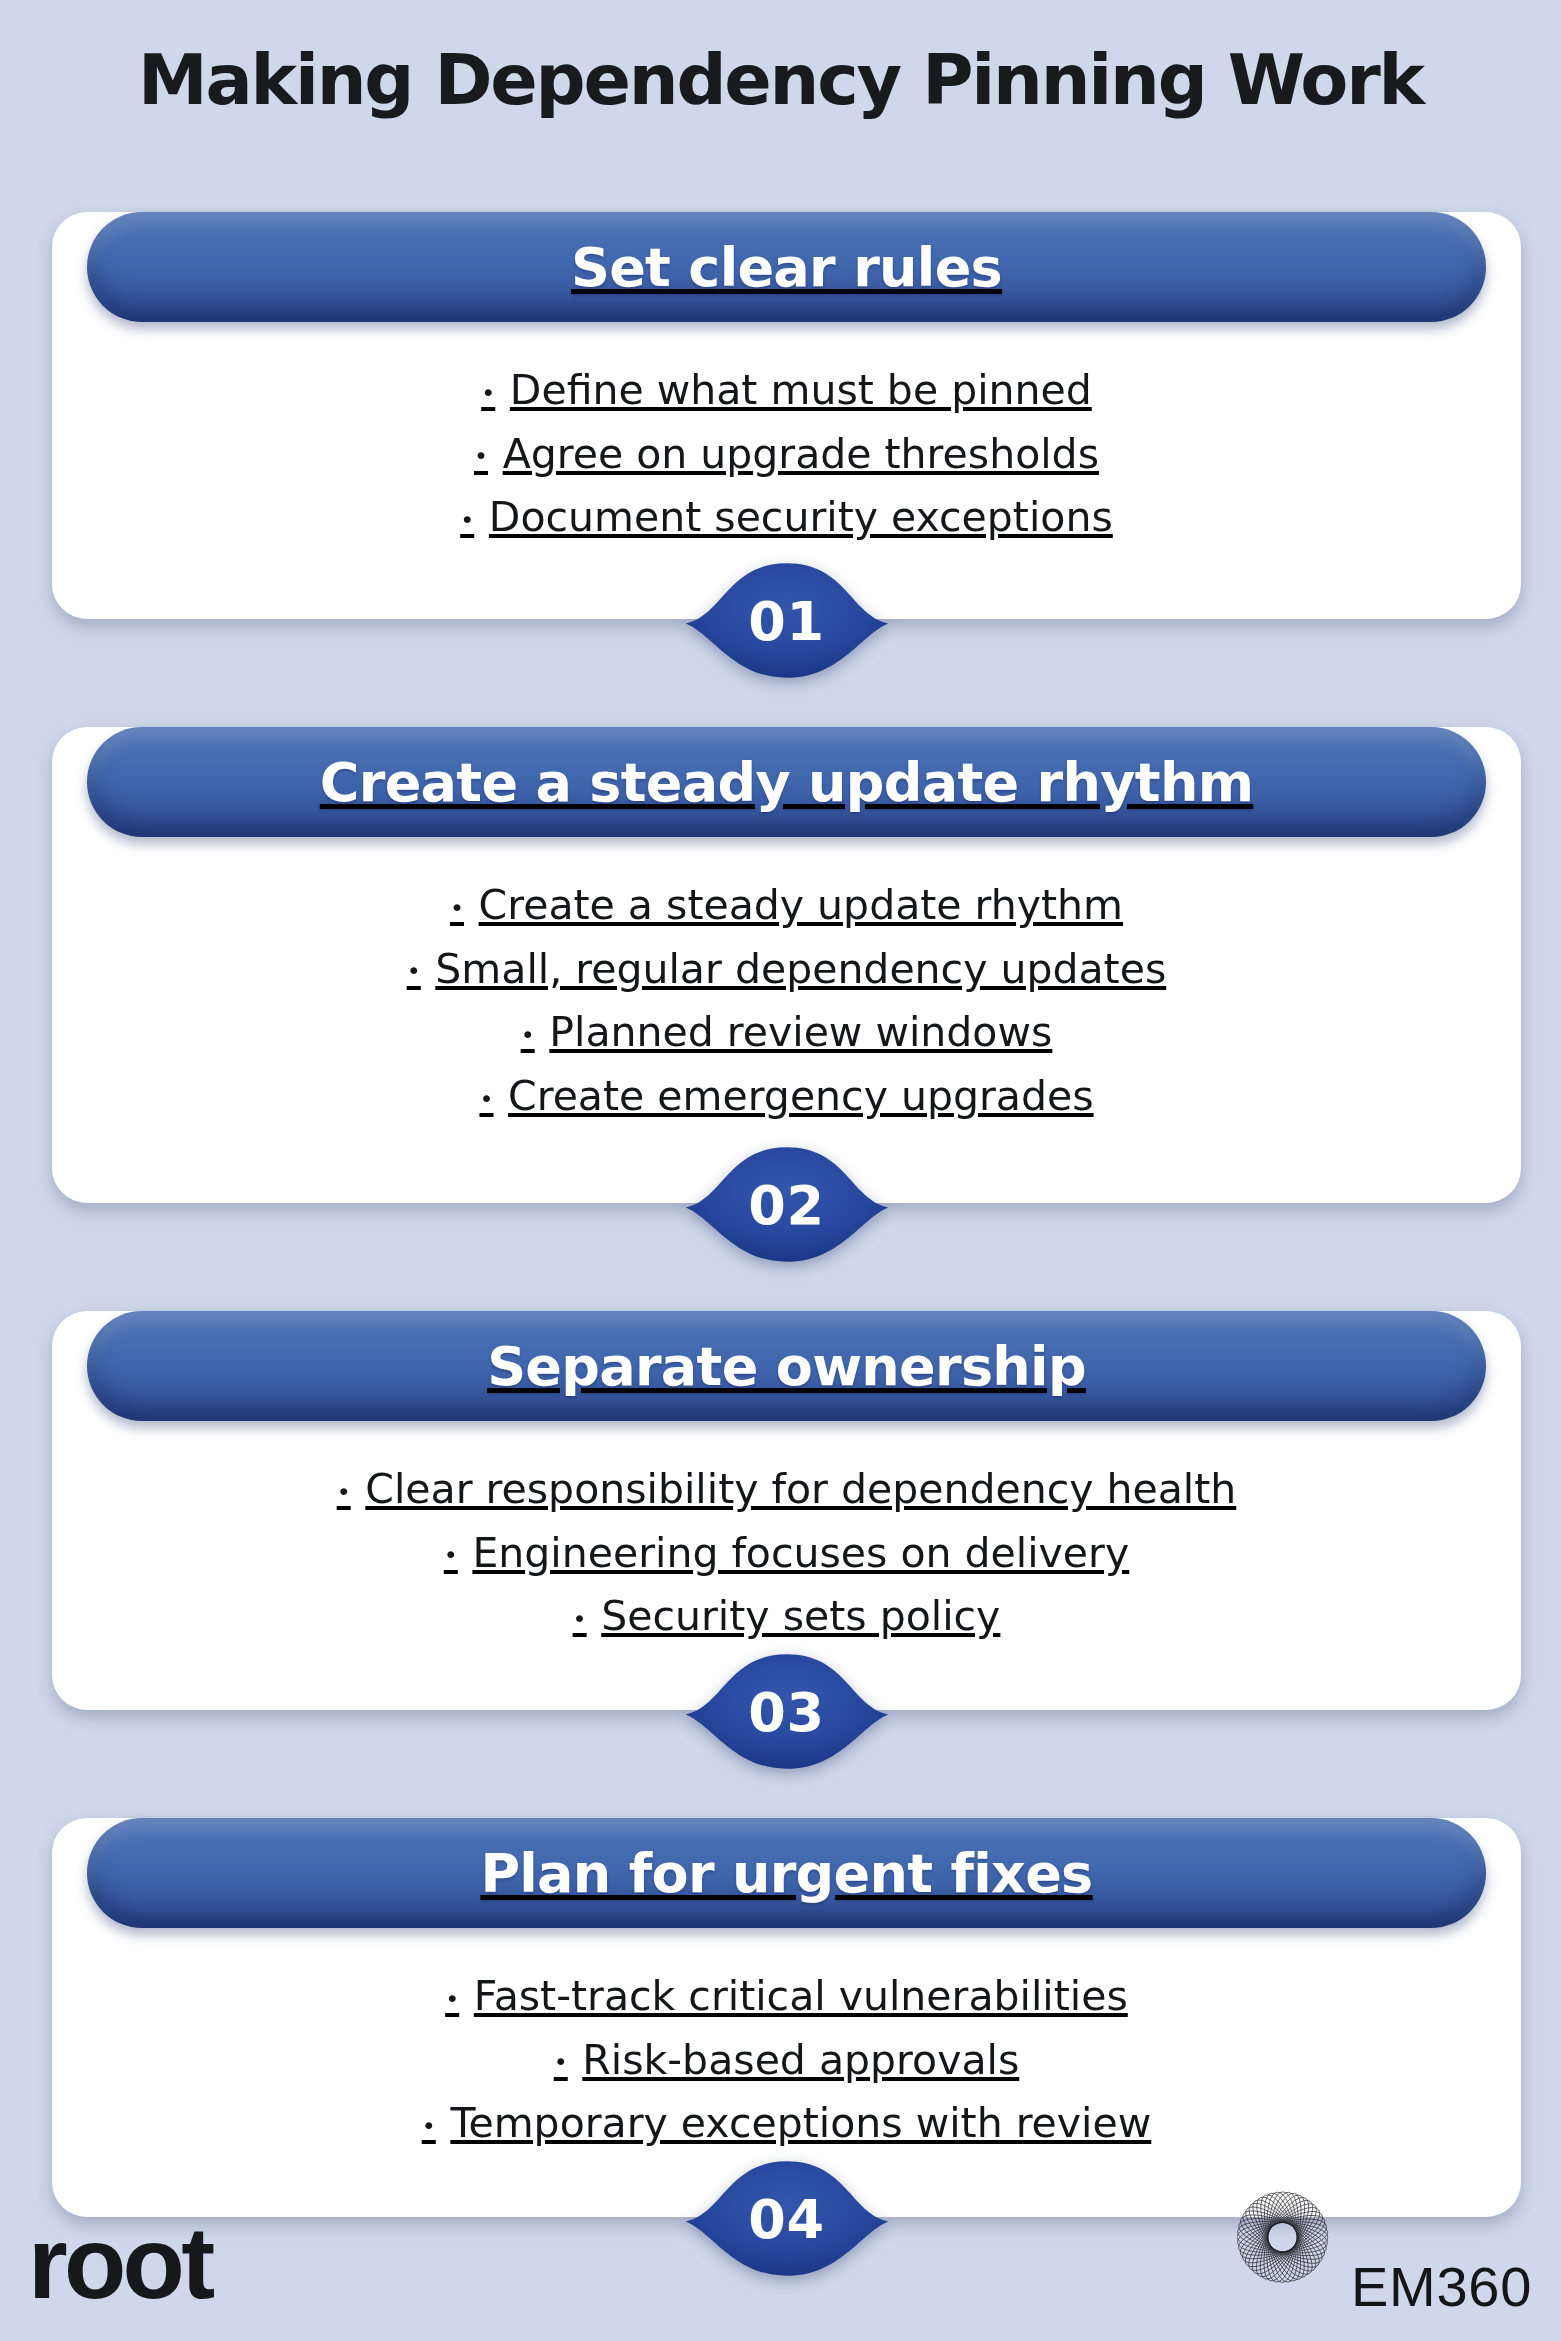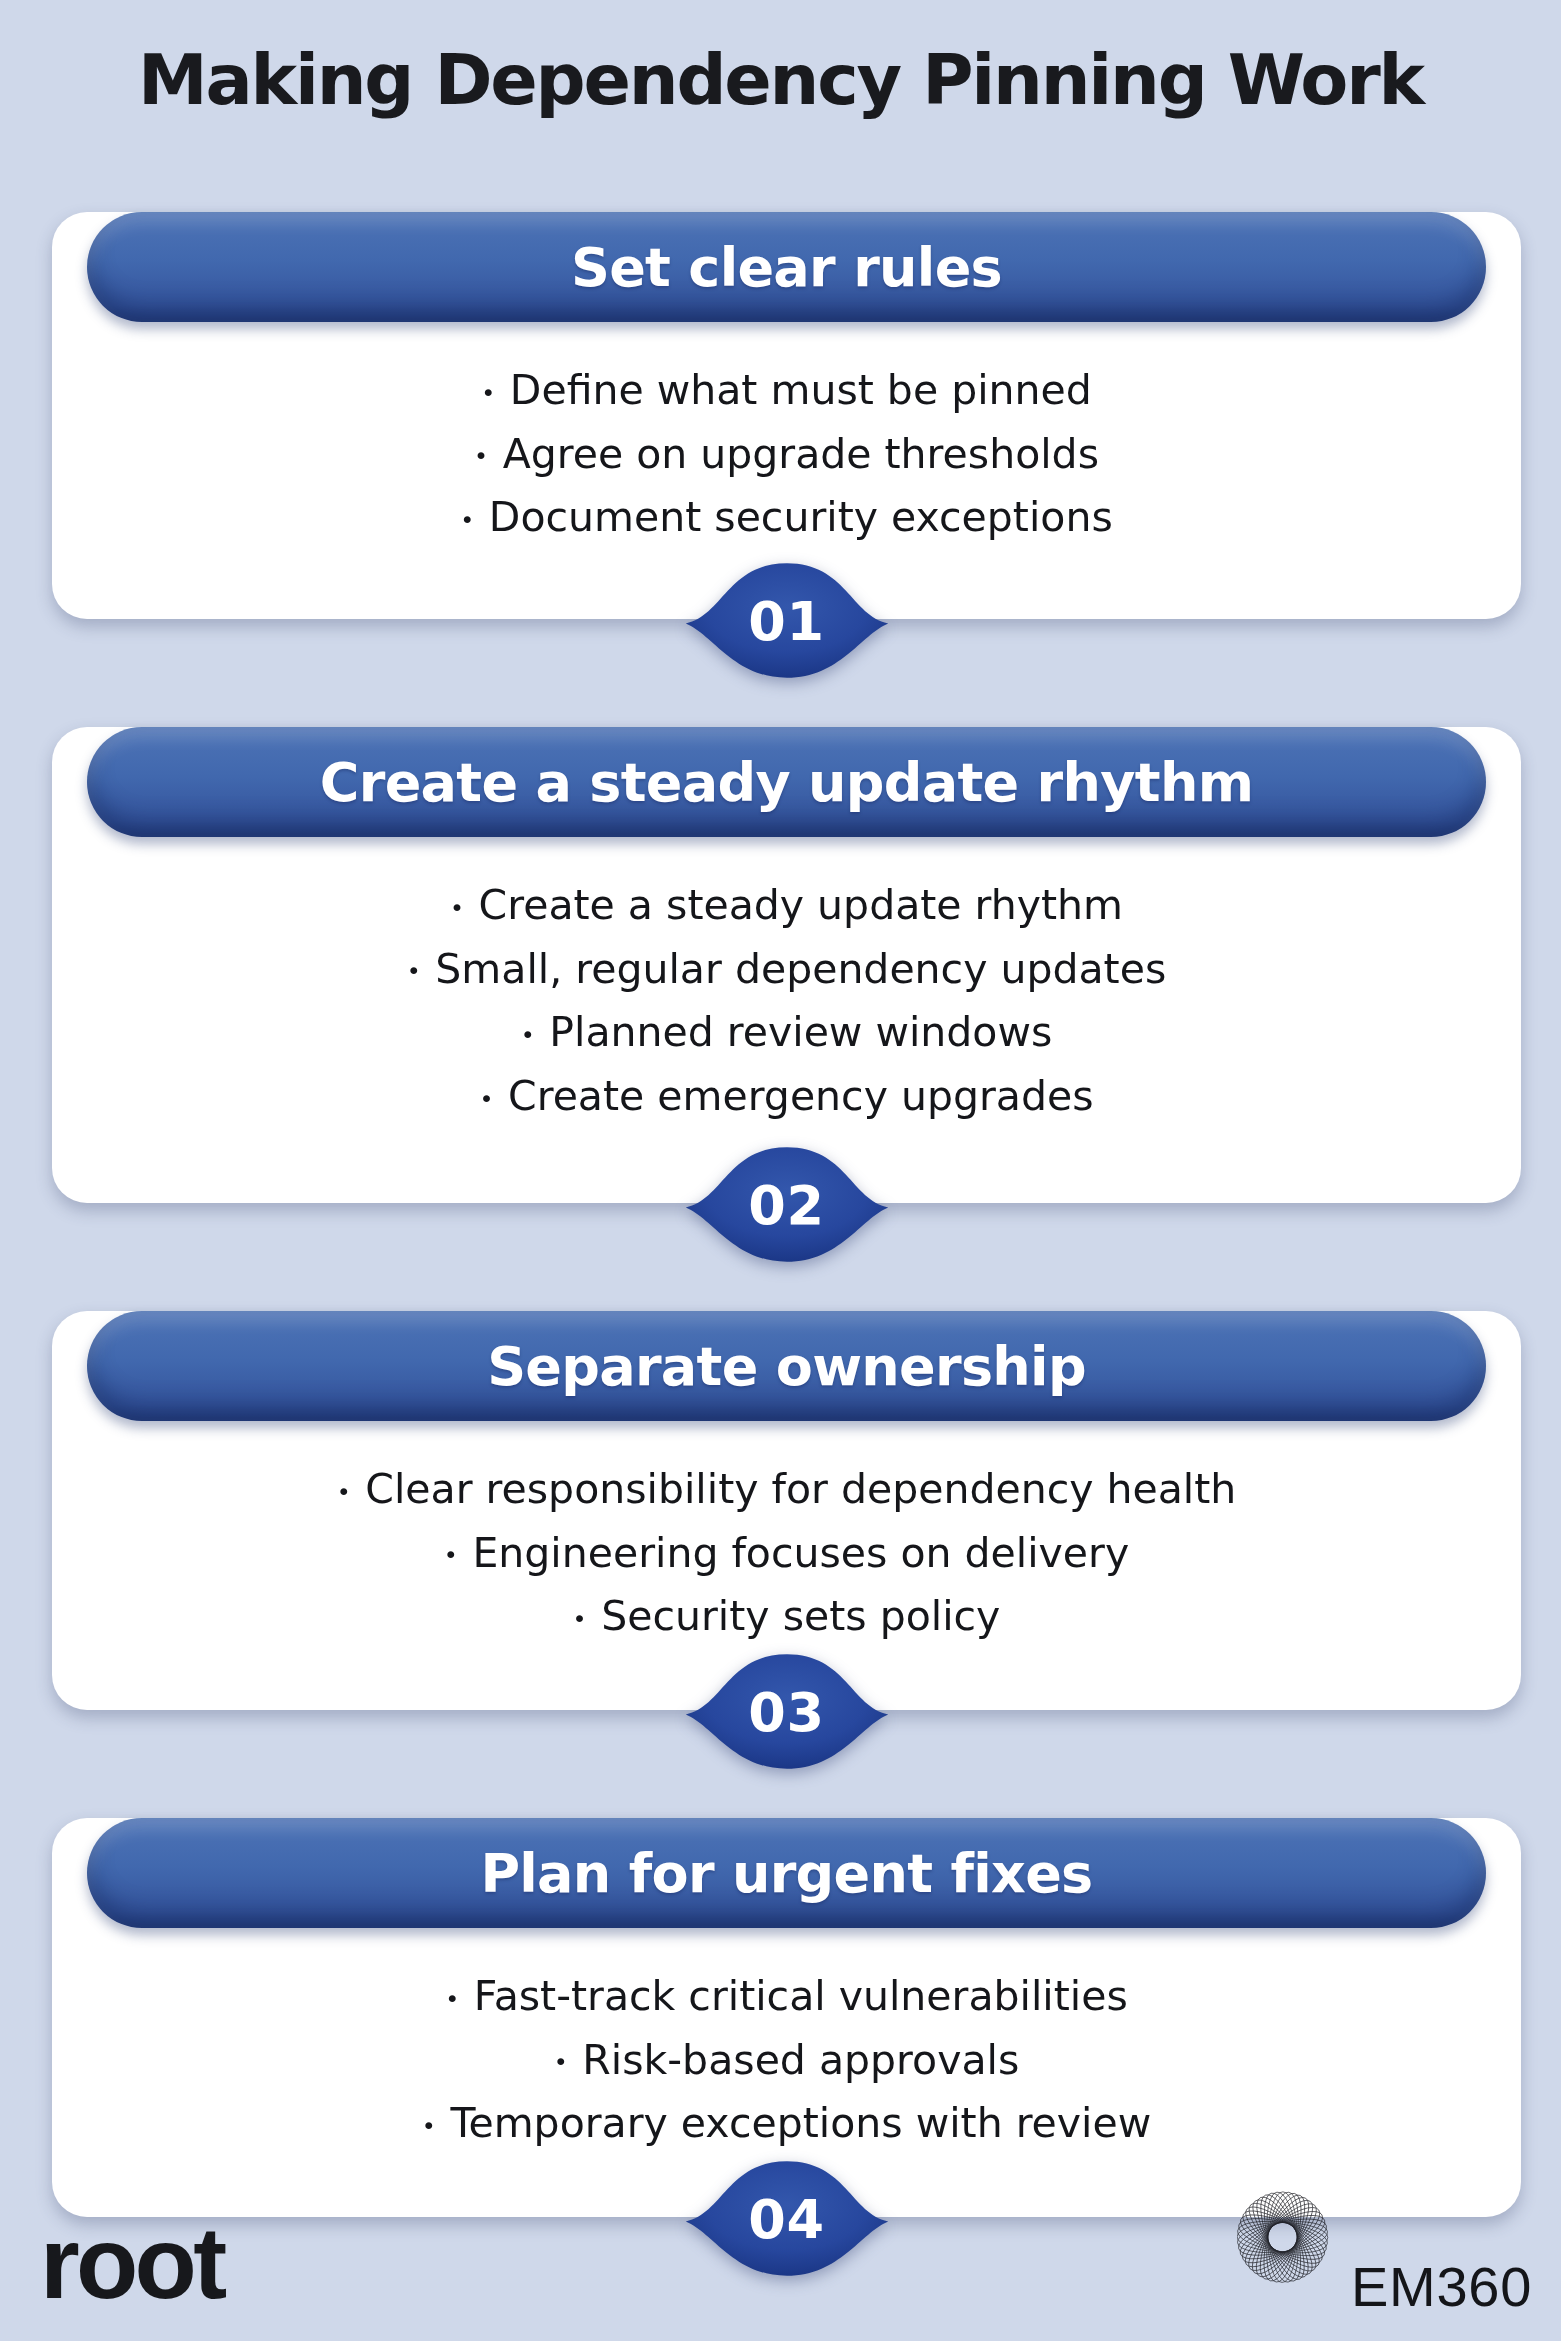--- a/index.html
+++ b/index.html
@@ -17,21 +17,21 @@
     text-align:center;
     font-size:70px;
     font-weight:800;
     letter-spacing:-2.2px;
     color:#191a1e;
     line-height:1.1;
   }
 
   .cards{
     position:absolute;
-    left:52px;right:40px;top:183px;
+    left:52px;right:40px;top:183px;text-decoration:underline;
   }
 
   .card{
     position:relative;
     background:#ffffff;
     border-radius:35px;
     box-shadow:0 7.3px 16px rgba(55,65,105,.28);
     margin-bottom:108px;
   }
   .card-1{height:407px;}
@@ -92,21 +92,21 @@
     top:37px;
     text-align:center;
     color:#ffffff;
     font-size:54px;
     font-weight:800;
     letter-spacing:0.7px;
   }
 
   .footer{
     position:absolute;
-    left:12px;right:0;bottom:0;height:190px;text-align:right;
+    left:0;right:0;bottom:0;height:190px;text-align:right;
   }
   .root-logo{
     position:absolute;
     left:28px;
     bottom:28px;
     font-family:"Liberation Sans",sans-serif;
     font-size:102px;
     font-weight:700;
     letter-spacing:-3.7px;
     color:#17181c;

